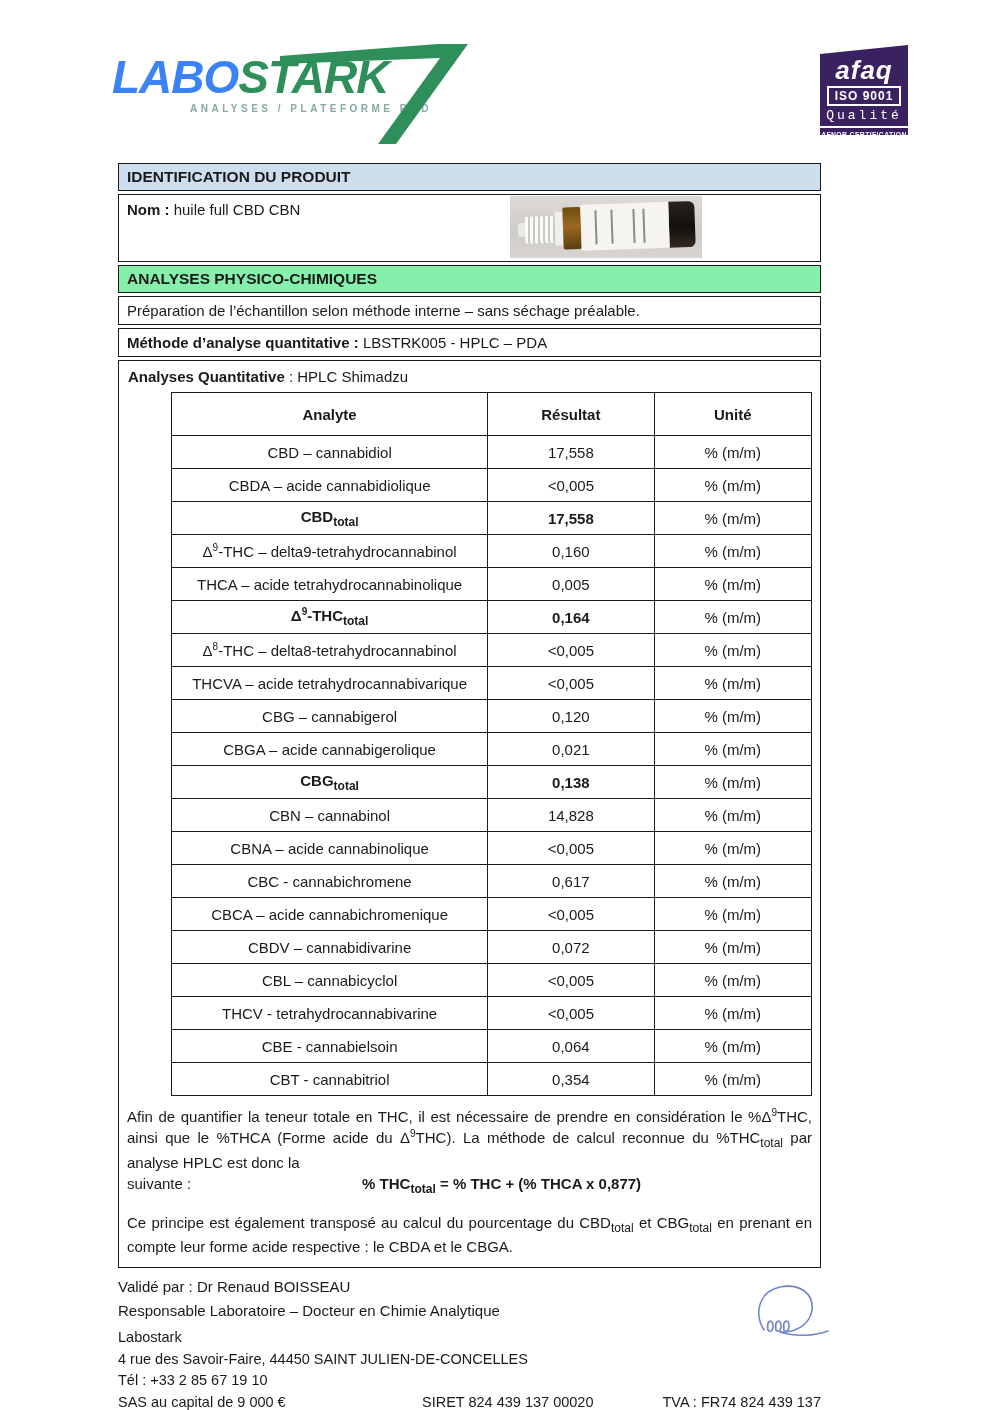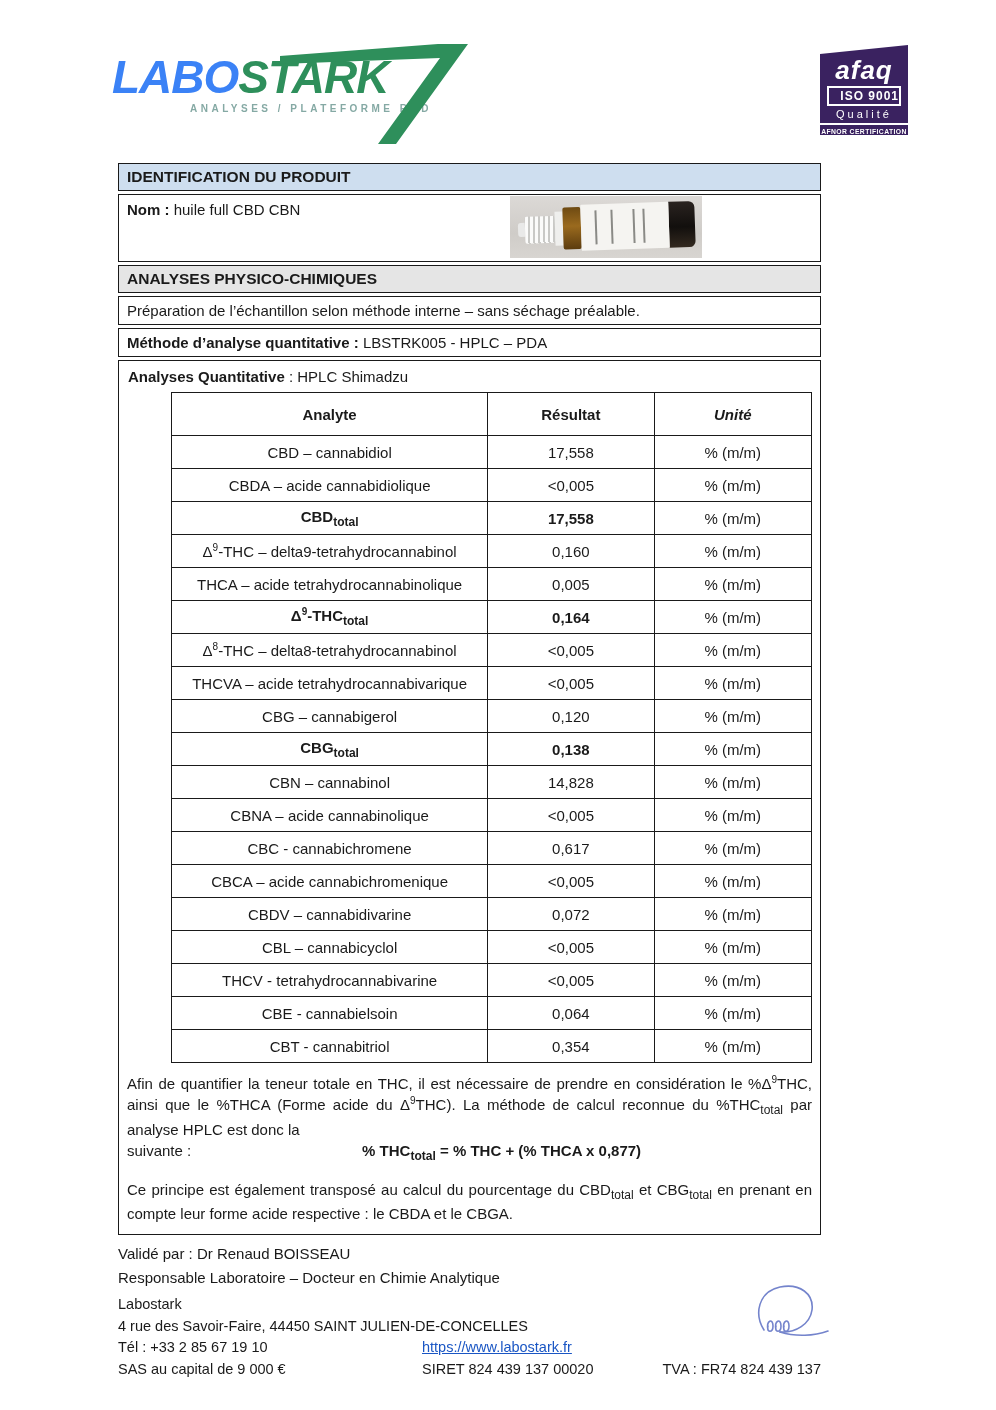--- a/index.html
+++ b/index.html
@@ -10,29 +10,29 @@
   .logo{position:absolute;top:54px;left:112px;width:330px;height:95px;}
   .logo-text{font-style:italic;font-weight:bold;font-size:46px;letter-spacing:-1px;line-height:1;}
   .labo{color:#3b82f6;} .stark{color:#2E8F5B;}
   .logo-sub{margin:3px 0 0 78px;font-size:10px;letter-spacing:3.5px;color:#85A9A4;font-weight:bold;}
   .swoosh{position:absolute;left:168px;top:-10px;pointer-events:none;}
 
   
   .badge{position:absolute;top:45px;left:820px;width:88px;height:90px;background:#3A2260;color:#fff;
          clip-path:polygon(0 10%,100% 0,100% 100%,0 100%);text-align:center;}
   .badge-afaq{font-weight:bold;font-style:italic;font-size:26px;line-height:1;margin-top:12px;letter-spacing:1px;}
-  .badge-iso{margin:3px 7px 2px;border:2px solid #fff;font-weight:bold;font-size:12px;letter-spacing:1px;padding:1px 0;text-align:right;}
-  .badge-qual{font-size:11px;letter-spacing:3px;margin-bottom:3px;}
+  .badge-iso{margin:3px 7px 2px;border:2px solid #fff;font-weight:bold;font-size:12px;letter-spacing:1px;padding:1px 0;}
+  .badge-qual{font-size:13px;letter-spacing:3px;margin-bottom:3px;font-family:Liberation Mono, monospace;}
   .badge-afnor{border-top:2px solid #fff;font-size:6.8px;font-weight:bold;letter-spacing:.4px;padding:3px 0 2px;}
 
   
   .content{position:absolute;left:118px;top:163px;width:703px;}
   .box{border:1.5px solid #1a1a1a;box-sizing:border-box;margin-bottom:3px;background:#fff;}
   .sec-header{padding:4px 8px;font-weight:bold;font-size:15.5px;}
-  .blue{background:#CEDEEF;} .green{background:#e5e5e5;}
+  .blue{background:#CEDEEF;} .green{background:#86efac;}
   .plain-box{padding:5px 8px;font-size:15px;}
   .b{font-weight:bold;}
 
   
   .nom-box{height:68px;position:relative;padding:6px 8px;font-size:15px;}
   .photo{position:absolute;left:391px;top:1px;width:192px;height:62px;
          background:linear-gradient(180deg,#DCD9D6 0%,#CFCCC8 60%,#D8D5D1 100%);
          display:flex;align-items:center;justify-content:center;overflow:hidden;}
   .bottle{display:flex;align-items:center;transform:rotate(-2deg);}
   .cap-tip{width:7px;height:14px;background:#E9E9E8;border-radius:3px 0 0 3px;}
@@ -45,21 +45,21 @@
   .dark-end{width:26px;height:46px;background:linear-gradient(180deg,#2A2320,#120F0D 55%,#33291f);border-radius:0 6px 6px 0;}
 
   
   .big-box{padding:6px 8px 10px;}
   .quant-line{font-size:15px;padding:1px 0 0 1px;}
 
   table{border-collapse:collapse;margin:7px 0 10px 44px;table-layout:fixed;}
   th,td{border:1.6px solid #1a1a1a;text-align:center;font-size:15px;padding:0 4px;}
   th{height:42px;font-weight:bold;}
   td{height:32px;}
-  .col-analyte{width:318px;} .col-result{width:165px;} .col-unit{width:157px;font-style:italic;}
+  .col-analyte{width:318px;} .col-result{width:165px;} .col-unit{width:157px;}
   .total-row td:nth-child(1),.total-row td:nth-child(2){font-weight:bold;}
   sub{font-size:12px;} sup{font-size:10px;}
 
   .note{font-size:15px;line-height:1.4;text-align:justify;}
   .formula-line{display:flex;font-size:15px;line-height:1.4;}
   .formula{flex:1;text-align:center;font-weight:bold;}
   .note2{margin-top:14px;}
 
   .validation{text-align:left;font-size:15px;line-height:1.55;margin-top:7px;}
 
@@ -177,20 +177,25 @@
             <tr>
               <td>THCVA – acide tetrahydrocannabivarique</td>
               <td>&lt;0,005</td>
               <td>% (m/m)</td>
             </tr>
             <tr>
               <td>CBG – cannabigerol</td>
               <td>0,120</td>
               <td>% (m/m)</td>
             </tr>
+            <tr>
+              <td>CBGA – acide cannabigerolique</td>
+              <td>0,021</td>
+              <td>% (m/m)</td>
+            </tr>
             <tr class="total-row">
               <td>CBG<sub>total</sub></td>
               <td>0,138</td>
               <td>% (m/m)</td>
             </tr>
             <tr>
               <td>CBN – cannabinol</td>
               <td>14,828</td>
               <td>% (m/m)</td>
             </tr>
@@ -248,21 +253,20 @@
     <div class="validation">
       <div>Validé par : Dr Renaud BOISSEAU</div>
       <div>Responsable Laboratoire – Docteur en Chimie Analytique</div>
     </div>
 
     <div class="footer">
       <div>Labostark</div>
       <div>4 rue des Savoir-Faire, 44450 SAINT JULIEN-DE-CONCELLES</div>
       <div class="cols">
         <span>Tél : +33 2 85 67 19 10</span>
-        <a class="link" href="#">https://www.labostark.fr</a>
         <span></span>
       </div>
       <div class="cols">
         <span>SAS au capital de 9 000 €</span>
         <span>SIRET 824 439 137 00020</span>
         <span>TVA : FR74 824 439 137</span>
       </div>
     </div>
   </div>
 

